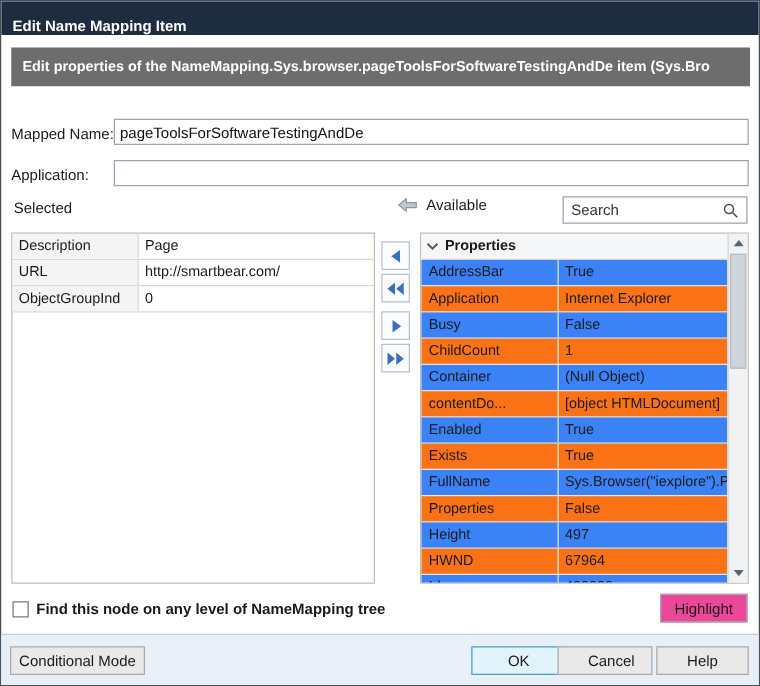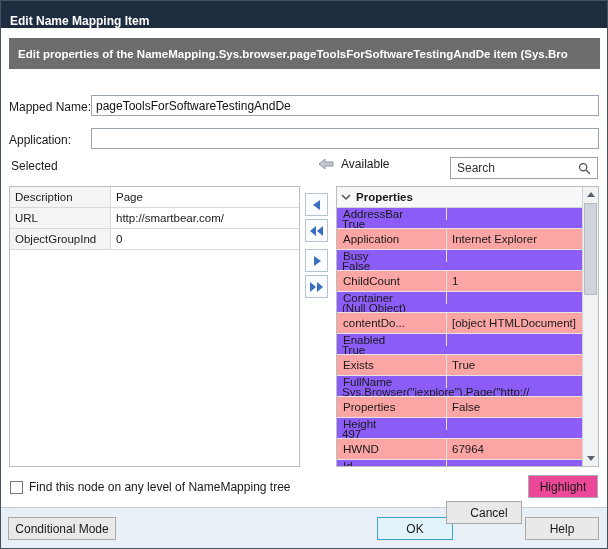--- a/index.html
+++ b/index.html
@@ -39,45 +39,45 @@
 
   .xfer{position:absolute;left:304px;width:23px;height:23px;background:#fbfcfd;border:1px solid #b4c2d2;
     display:flex;align-items:center;justify-content:center;box-sizing:border-box;cursor:pointer;padding:0;}
   .xfer-1{top:192px;}.xfer-2{top:218px;}.xfer-3{top:248px;}.xfer-4{top:274px;}
 
   .props{position:absolute;left:335px;top:185px;width:263px;height:281px;border:1px solid #bcbcbc;
     background:#fff;box-sizing:border-box;font-size:11.5px;}
   .props-rows{position:absolute;left:0;top:0;bottom:0;right:16px;overflow:hidden;}
   .p-header{display:flex;align-items:center;height:20px;border-bottom:1px solid #d5d5d5;background:#f6f7f8;
     font-weight:bold;padding-left:4px;gap:5px;}
-  .p-row{display:flex;height:20px;border-bottom:1px solid #e4e4e4;background:#fca5a5;}
-  .p-row.alt{background:#8b5cf6;flex-direction:column;}
+  .p-row{display:flex;height:20px;border-bottom:1px solid #e4e4e4;background:#f97316;}
+  .p-row.alt{background:#3b82f6;}
   .p-name{width:110px;display:flex;align-items:center;padding:0 6px;border-right:1px solid #e4e4e4;
     box-sizing:border-box;white-space:nowrap;overflow:hidden;}
   .p-val{flex:1;display:flex;align-items:center;padding:0 5px;white-space:nowrap;overflow:hidden;}
 
   .vscroll{position:absolute;top:0;right:0;bottom:0;width:16px;background:#f1f2f3;border-left:1px solid #d2d2d2;box-sizing:border-box;}
   .scroll-btn{position:absolute;left:0;width:15px;height:15px;display:flex;align-items:center;justify-content:center;cursor:pointer;}
   .scroll-up{top:0;}
   .scroll-down{bottom:0;}
   .tri-up{width:0;height:0;border-left:4px solid transparent;border-right:4px solid transparent;border-bottom:5px solid #59636d;}
   .tri-down{width:0;height:0;border-left:4px solid transparent;border-right:4px solid transparent;border-top:5px solid #59636d;}
   .scroll-thumb{position:absolute;left:1px;top:16px;width:13px;height:92px;background:#cfd4da;border:1px solid #b4bac2;box-sizing:border-box;cursor:pointer;}
 
   .checkbox{position:absolute;left:9px;top:480px;width:13px;height:13px;border:1px solid #767b80;background:#fff;box-sizing:border-box;cursor:pointer;}
-  .checkbox-label{position:absolute;left:28px;top:479px;font-size:12px;cursor:pointer;}
+  .checkbox-label{position:absolute;left:28px;top:479px;font-size:12px;cursor:pointer;font-weight:bold;}
 
   .btn{position:absolute;height:23px;background:#e9e9e9;border:1px solid #a9a9a9;
     font:12px "Liberation Sans",sans-serif;display:flex;align-items:center;justify-content:center;
     box-sizing:border-box;cursor:pointer;padding:0;color:#1a1a1a;}
   .btn-highlight{left:527px;top:474px;width:70px;background:#ec4899;}
   .bottomstrip{position:absolute;left:0;right:0;top:506px;bottom:0;background:#e9eff6;border-top:1px solid #c3cdd8;}
   .btn-conditional{left:7px;top:516px;width:108px;}
   .btn-ok{left:364px;top:516px;width:76px;background:#e1f4fb;border:1px solid #41a0c9;margin-left:12px;}
-  .btn-cancel{left:445px;top:500px;width:76px;padding-left:10px;}
+  .btn-cancel{left:445px;top:516px;width:76px;padding-left:10px;}
   .btn-help{left:524px;top:516px;width:74px;}
 </style>
 </head>
 <body>
 
 <div class="dialog">
 
   <div class="titlebar">
     <span>Edit Name Mapping Item</span>
   </div>

